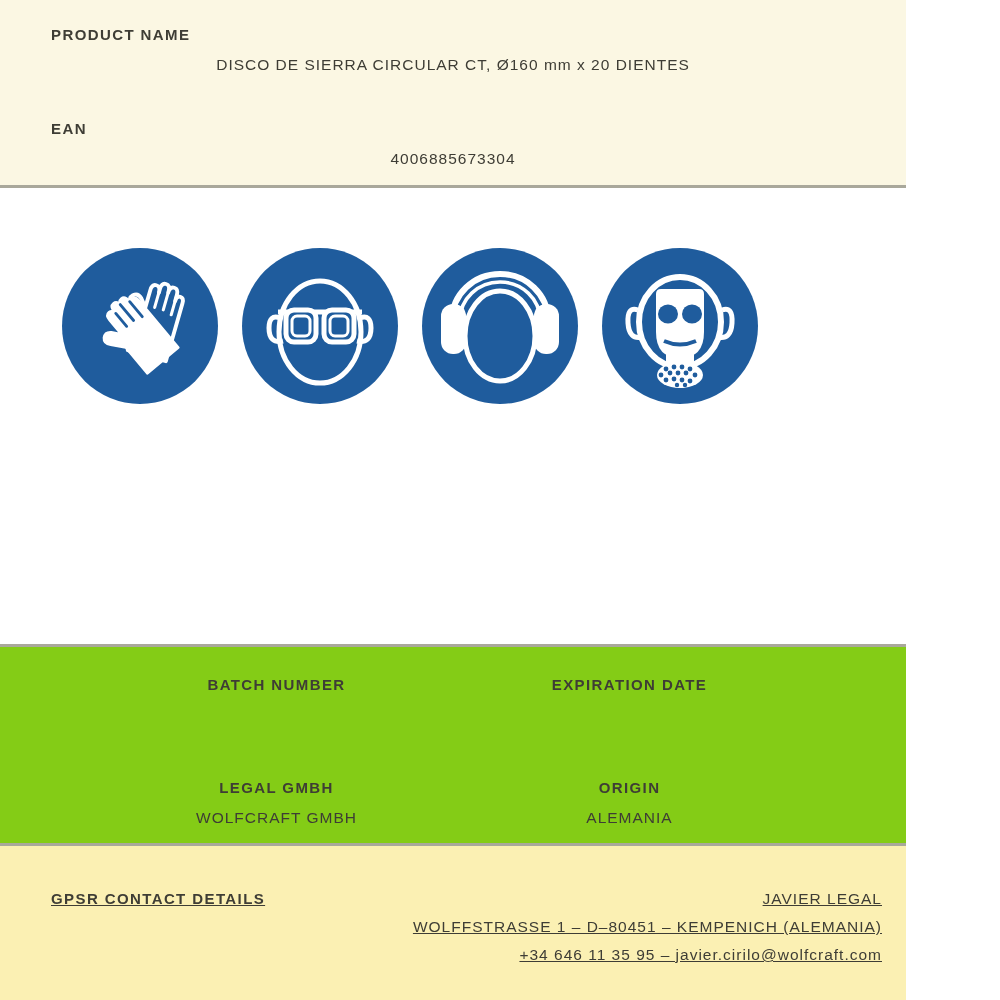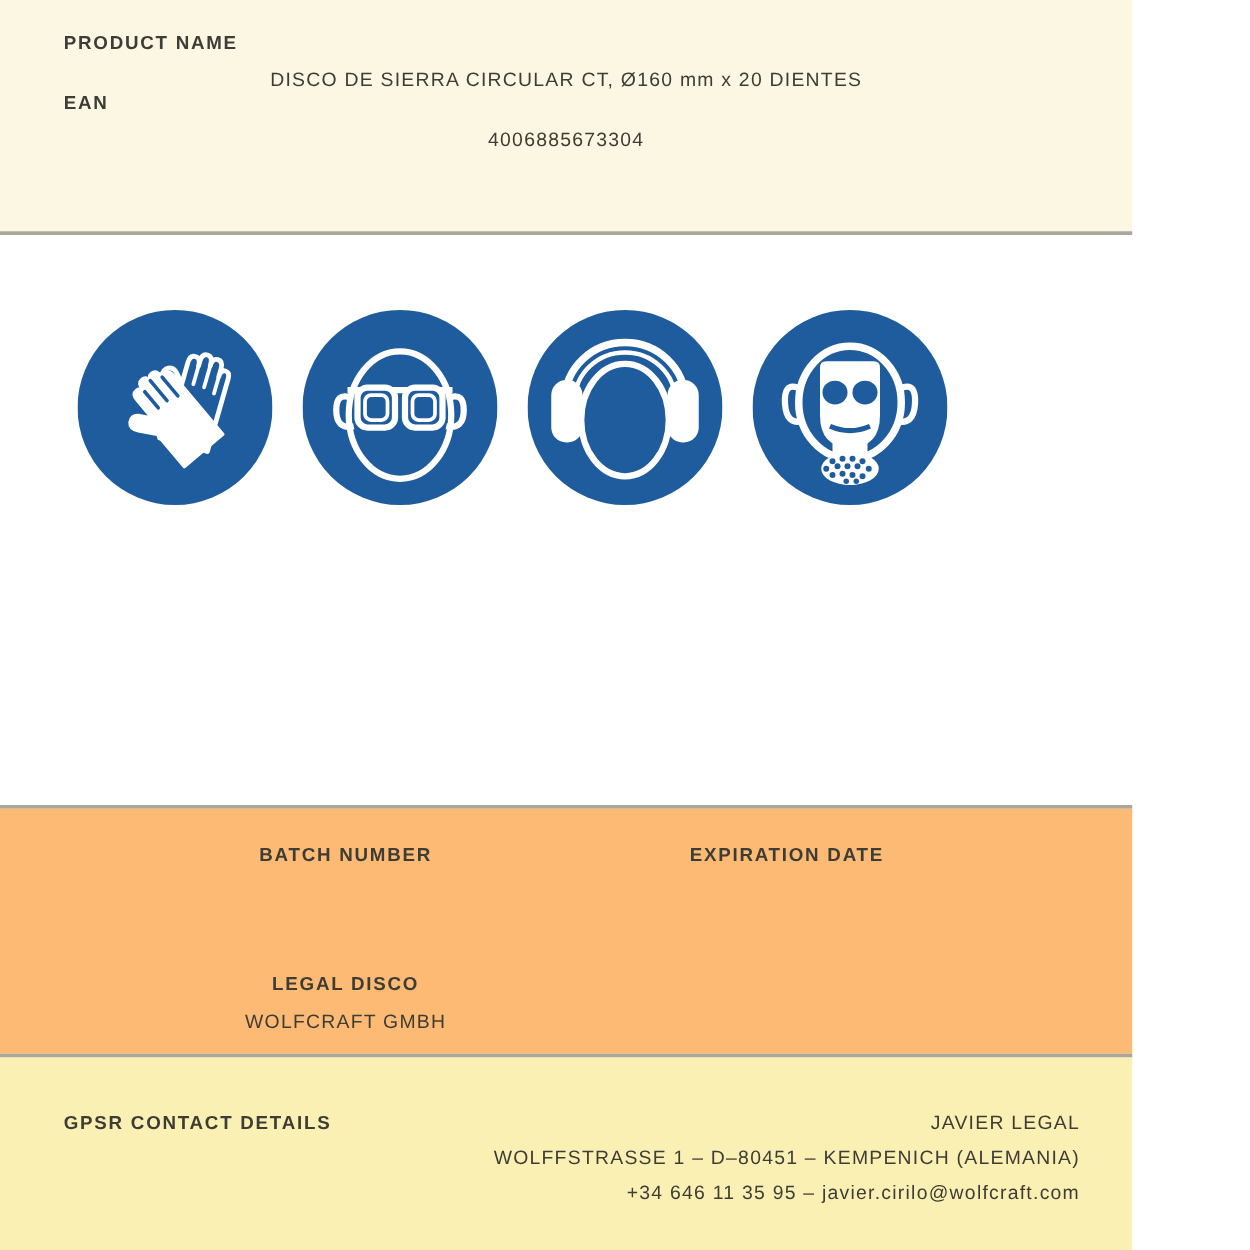--- a/index.html
+++ b/index.html
@@ -25,56 +25,57 @@
   .field-label {
     font-size: 15px; font-weight: bold;
     letter-spacing: 1.4px;
   }
   .field-value {
     font-size: 15.5px;
     letter-spacing: 1.0px;
     margin-top: 13px;
     text-align: center;
   }
-  .ean-block { }
+  .ean-block { margin-top: 46px; }
 
   
   .sec-icons {
     flex: 0 0 456px;
     background: #ffffff;
     padding: 60px 0 0 62px;
     display: flex;
     gap: 24px;
     align-items: flex-start;
   }
   .safety-icon { width: 156px; height: 156px; display: block; }
 
   
   .sec-fields {
     flex: 0 0 196px;
-    background: #fdba74;
+    background: #84cc16;
     padding-top: 29px;
   }
   .fields-grid {
     margin: 0 100px;
     display: grid;
     grid-template-columns: 1fr 1fr;
     column-gap: 0;
     text-align: center;
   }
   .fields-grid .row2 { margin-top: 73px; }
 
   
   .sec-contact {
     flex: 1 1 auto;
     background: #fbf0b3;
-    padding: 39px 42px 0 51px;
+    padding: 39px 24px 0 51px;
     display: flex;
     justify-content: space-between;
     align-items: flex-start;
+    text-decoration: underline;
   }
   .contact-label {
     font-size: 15px; font-weight: bold;
     letter-spacing: 1.4px;
     line-height: 28px;
   }
   .contact-lines { text-align: right; }
   .contact-line {
     font-size: 15.5px;
     letter-spacing: 1.0px;
@@ -173,22 +174,26 @@
     <div class="fields-grid">
       <div>
         <div class="field-label">BATCH NUMBER</div>
         <div class="field-value"></div>
       </div>
       <div>
         <div class="field-label">EXPIRATION DATE</div>
         <div class="field-value"></div>
       </div>
       <div class="row2">
-        <div class="field-label">LEGAL DISCO</div>
+        <div class="field-label">LEGAL GMBH</div>
         <div class="field-value">WOLFCRAFT GMBH</div>
+      </div>
+      <div class="row2">
+        <div class="field-label">ORIGIN</div>
+        <div class="field-value">ALEMANIA</div>
       </div>
     </div>
   </section>
 
   <div class="divider"></div>
 
   <section class="sec-contact">
     <div class="contact-label">GPSR CONTACT DETAILS</div>
     <div class="contact-lines">
       <div class="contact-line">JAVIER LEGAL</div>

